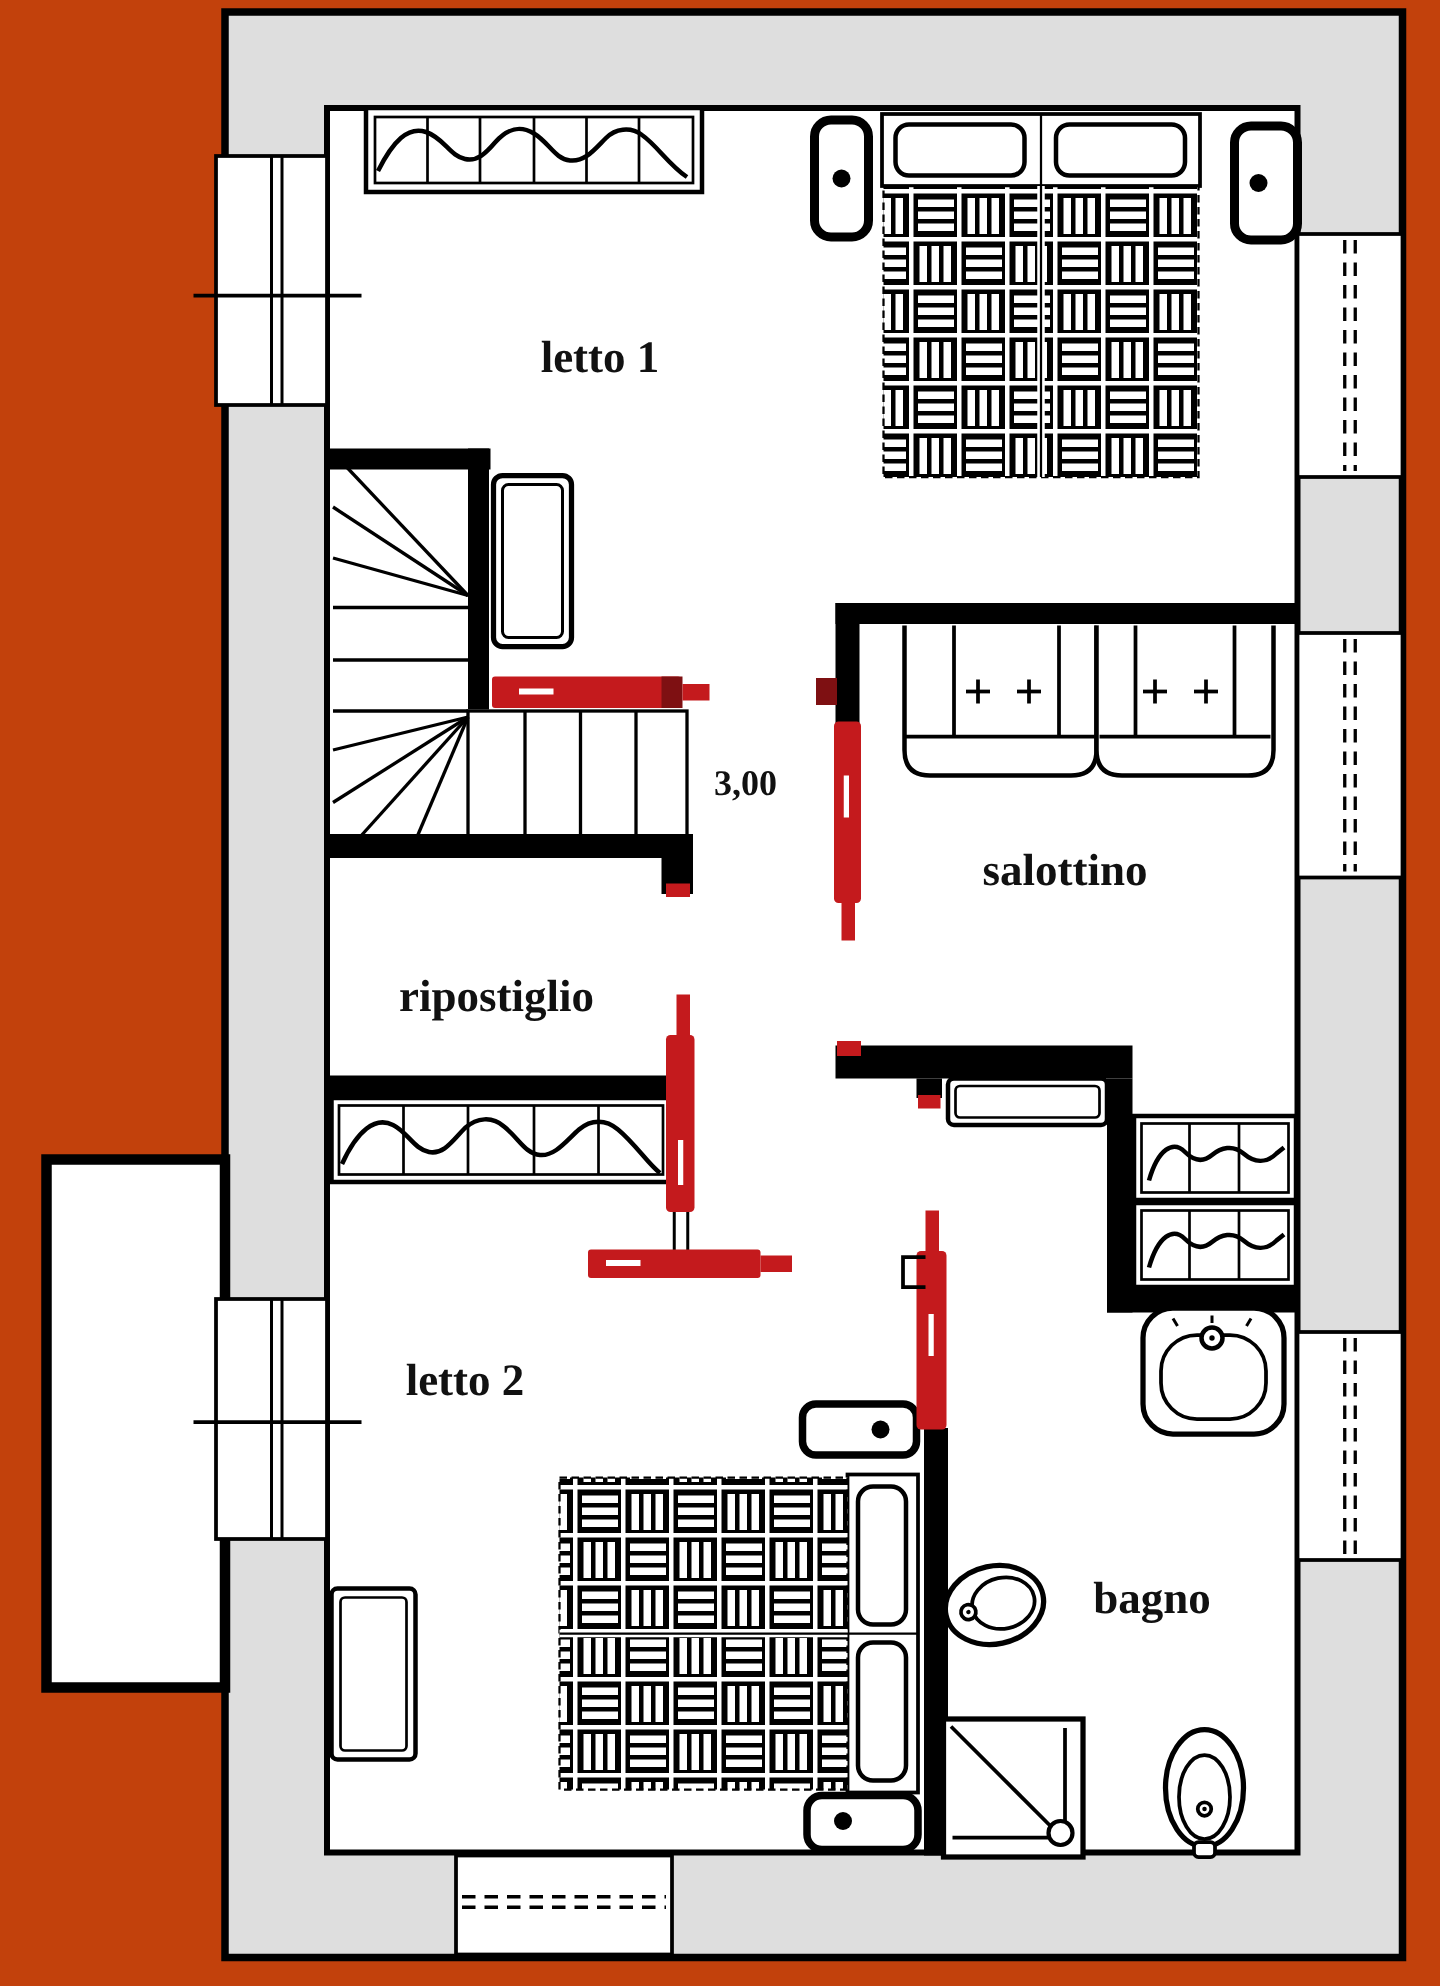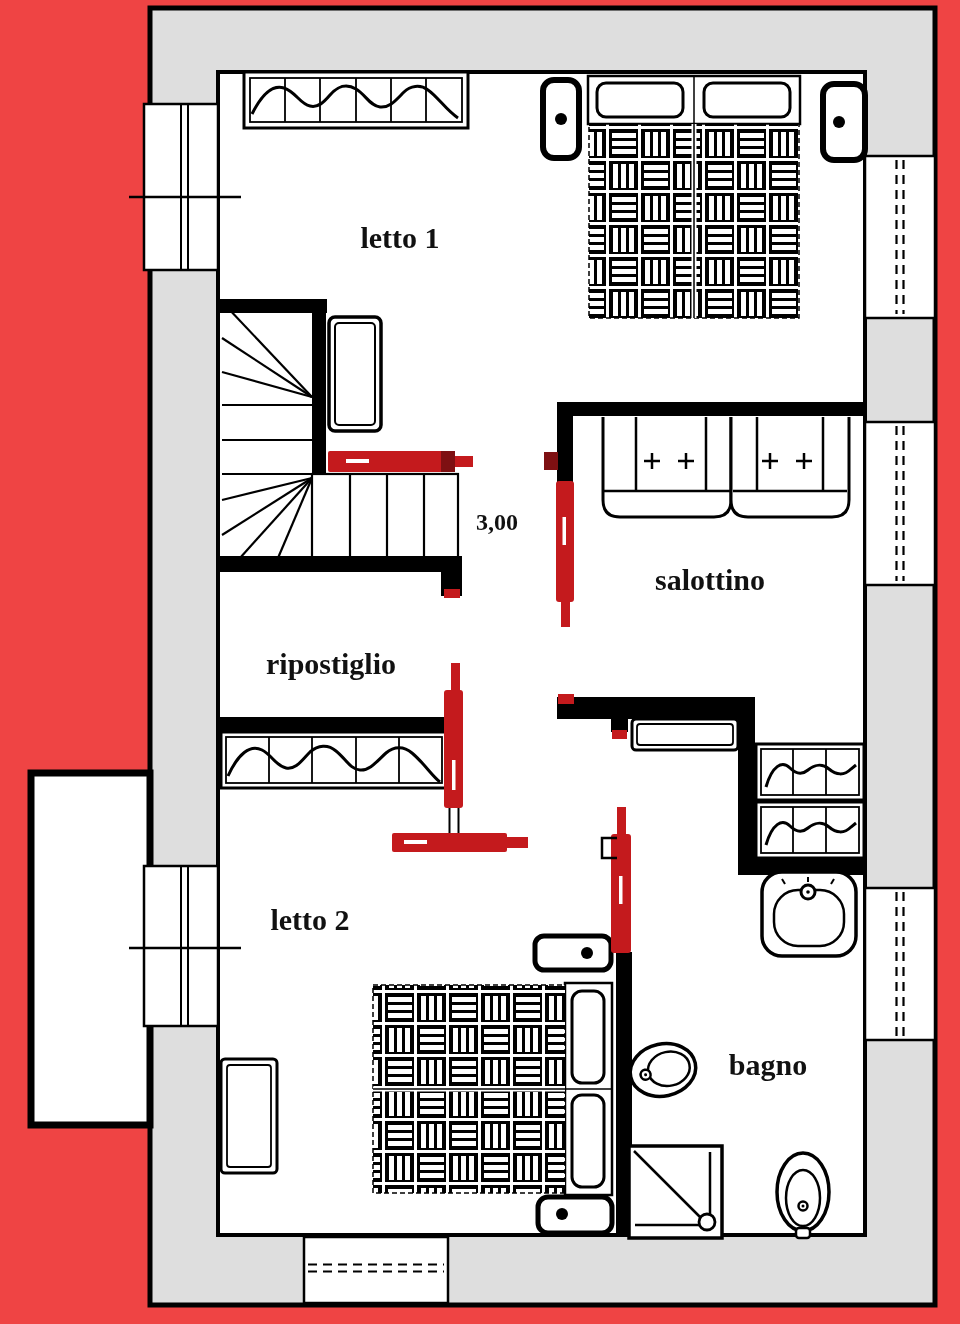--- a/index.html
+++ b/index.html
@@ -1,16 +1,16 @@
 <!DOCTYPE html>
 <html><head>
 <meta charset="utf-8">
 <style>
   html,body{margin:0;padding:0;background:#ffffff;}
-  .stage{width:960px;height:1324px;position:relative;background:#ef4444;}
+  .stage{width:960px;height:1324px;position:relative;background:#c2410c;}
   svg{display:block;}
   .lbl{font:bold 30px "Liberation Serif","DejaVu Serif",serif;fill:#111;text-anchor:middle;}
   .dim{font:bold 24px "Liberation Serif","DejaVu Serif",serif;fill:#111;text-anchor:middle;}
   .ln{stroke:#000;fill:none;}
 </style>
 </head>
 <body>
 
 <div class="stage">
 <svg width="960" height="1324" viewBox="0 0 960 1324">

